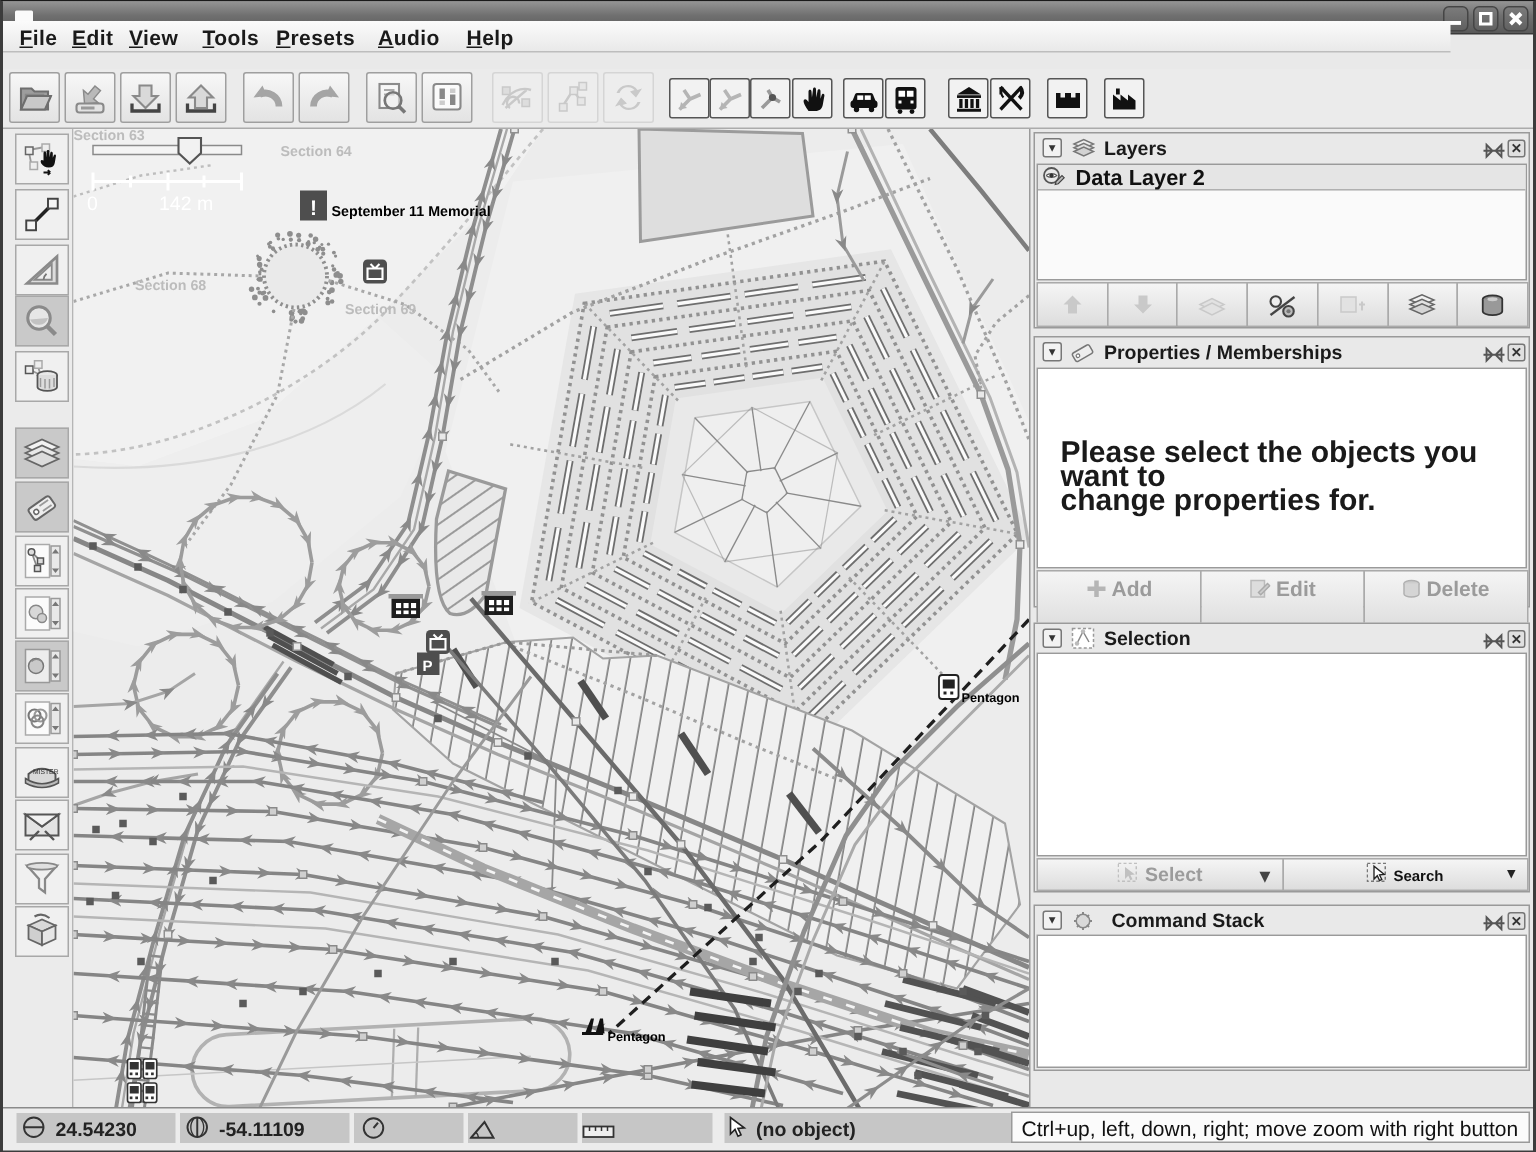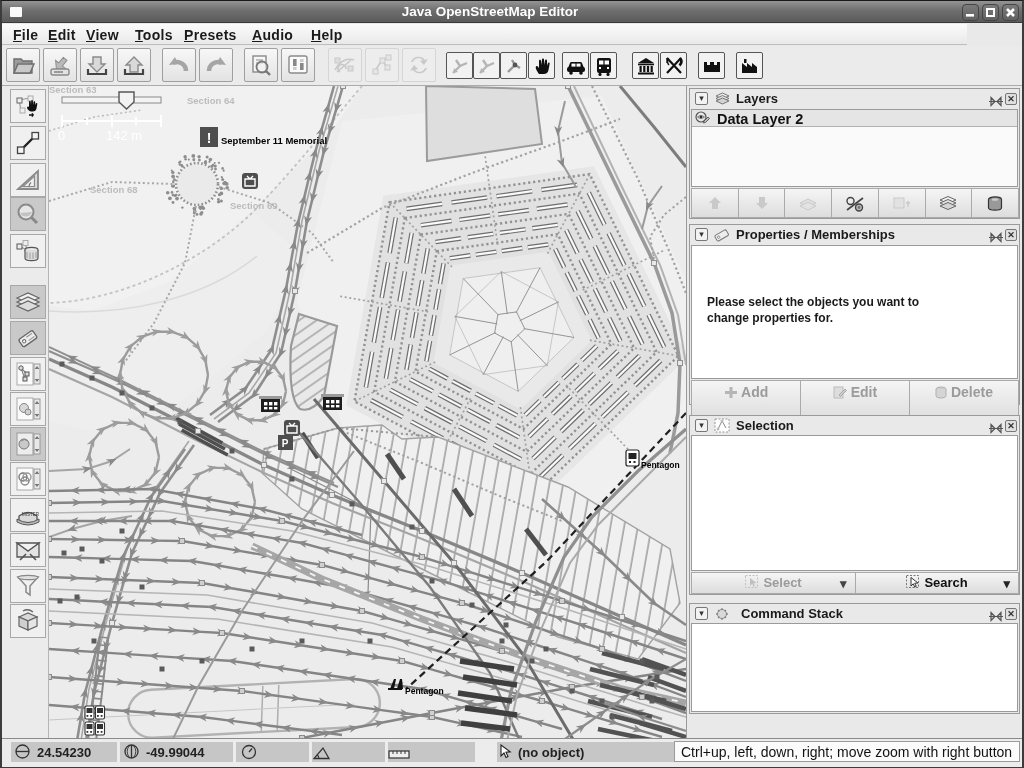--- a/index.html
+++ b/index.html
@@ -1,21 +1,21 @@
 <!DOCTYPE html>
 <html><head><meta charset="utf-8"><style>
 *{margin:0;padding:0;box-sizing:border-box}
 html,body{width:1024px;height:768px;overflow:hidden;font-family:"Liberation Sans",sans-serif;background:#e9e9e9}
 #win{position:absolute;left:0;top:0;width:1024px;height:768px;border:2px solid #3c3c3c;border-top:1px solid #1a1a1a}
 .abs{position:absolute}
 #title{left:0;top:0;width:1020px;height:22px;background:linear-gradient(#949494,#6f6f6f 45%,#5a5a5a);border-bottom:1px solid #3a3a3a}
 #title .txt{position:absolute;left:0;right:44px;top:3px;text-align:center;color:#fff;font-weight:bold;font-size:13.5px}
 .winbtn{position:absolute;top:3px;width:17px;height:17px;background:linear-gradient(#7b7b7b,#616161);border:1.5px solid #454545;border-radius:4px}
 #icn{position:absolute;left:8px;top:6px;width:12px;height:10px;background:#fafafa;border-radius:1px}
-#menubar{left:0;top:23px;width:965px;height:21px;background:linear-gradient(#fbfbfb,#e9e9e9);border-bottom:1px solid #bdbdbd}
+#menubar{left:0;top:13px;width:965px;height:21px;background:linear-gradient(#fbfbfb,#e9e9e9);border-bottom:1px solid #bdbdbd}
 .menu{position:absolute;top:3px;font-size:14px;font-weight:bold;color:#1a1a1a;letter-spacing:0.3px}
 .menu u{text-decoration:underline}
 #toolbar{left:0;top:45px;width:1020px;height:40px;background:#ebebeb;border-bottom:1px solid #ababab}
 .tbtn{position:absolute;top:2px;width:34px;height:34px;background:linear-gradient(#f7f7f7,#e3e3e3);border:1px solid #9f9f9f;border-radius:2px}
 .tbtn.flat{border:1px solid #d5d5d5;background:#ededed}
 .tbtn.sm{width:27px;height:27px;top:6px;border:1px solid #555;background:#f2f2f2}
 .tbtn svg{position:absolute;left:50%;top:50%;transform:translate(-50%,-50%)}
 #dock{left:0;top:85px;width:47px;height:652px;background:#ebebeb;border-right:1px solid #b5b5b5}
 .dbtn{position:absolute;left:8px;width:36px;height:34px;background:#f0f0f0;border:1px solid #a8a8a8}
 .dbtn.sel{background:#c9c9c9}
@@ -31,21 +31,20 @@
 .btnrow{position:absolute;left:1px;right:1px;display:flex}
 .gbtn{flex:1;height:100%;background:linear-gradient(#f5f5f5,#ddd);border:1px solid #aaa;margin-right:-1px;position:relative;color:#9b9b9b;font-weight:bold;font-size:14px;text-align:center}
 #status{left:0;top:737px;width:1020px;height:29px;background:#ececec;border-top:1px solid #8a8a8a}
 .seg{position:absolute;top:3px;height:20px;background:#c6c6c6;font-size:13px;font-weight:bold;color:#222}
 #map{display:block}
 </style></head><body>
 <div id="win">
 
 <div class="abs" id="title">
  <div id="icn"></div>
- <div class="txt">Java OpenStreetMap Editor</div>
  <div class="winbtn" style="left:960px"><svg width="14" height="14">
           <rect x="3" y="9" width="8" height="2.6" fill="#fff"></rect>
         </svg></div>
  <div class="winbtn" style="left:980px"><svg width="14" height="14">
           <rect x="4" y="4" width="7" height="7" fill="none" stroke="#fff" stroke-width="2"></rect>
         </svg></div>
  <div class="winbtn" style="left:1000px"><svg width="14" height="14">
           <path d="M4,4 L11,11 M11,4 L4,11" stroke="#fff" stroke-width="2.6"></path>
         </svg></div>
 </div>
@@ -945,21 +944,21 @@
                 <circle cx="4" cy="8.2" r="1.2" fill="#fff" stroke="#777" stroke-width="0.8"></circle>
               </g>
             </svg></span>
           <span class="t" style="left:46px">Properties / Memberships</span>
           <span class="pin" style="left:298px"><svg width="16" height="11">
               <path d="M1,5.5 h14 M3,1.5 l4,4 l-4,4 z M13,1.5 l-4,4 l4,4 z" stroke="#555" stroke-width="1.2" fill="#ccc"></path>
             </svg></span>
           <div class="pclose" style="left:315px">✕</div>
         </div>
         <div class="pbody" style="top:20px;height:134px">
-          <div style="position:absolute;left:15px;top:48px;font-size:12px;font-weight:bold;color:#1a1a1a;line-height:16px">Please select the objects you want to<br>change properties for.</div>
+          <div style="position:absolute;left:15px;top:48px;font-size:20px;font-weight:bold;color:#1a1a1a;line-height:16px">Please select the objects you want to<br>change properties for.</div>
         </div>
         <div class="btnrow" style="top:155px;height:41px">
           <div class="gbtn" style="padding-top:3px"><svg width="14" height="13" style="vertical-align:-2px">
               <path d="M7,1 v11 M1,6.5 h12" stroke="#b5b5b5" stroke-width="3"></path>
             </svg> Add</div>
           <div class="gbtn" style="padding-top:3px"><svg width="14" height="13" style="vertical-align:-2px">
               <rect x="1" y="1" width="9" height="11" fill="#ddd" stroke="#bbb"></rect>
               <path d="M6,9 l6,-6 l1.5,1.5 l-6,6 z" fill="#ccc" stroke="#aaa"></path>
             </svg> Edit</div>
           <div class="gbtn" style="padding-top:3px"><svg width="12" height="13" style="vertical-align:-2px">
@@ -982,21 +981,21 @@
               <path d="M1,5.5 h14 M3,1.5 l4,4 l-4,4 z M13,1.5 l-4,4 l4,4 z" stroke="#555" stroke-width="1.2" fill="#ccc"></path>
             </svg></span>
           <div class="pclose" style="left:315px">✕</div>
         </div>
         <div class="pbody" style="top:19px;height:136px"></div>
         <div class="btnrow" style="top:156px;height:22px">
           <div class="gbtn" style="font-size:13px;padding-top:2px"><svg width="15" height="14" style="vertical-align:-2px">
               <rect x="0.5" y="0.5" width="12" height="12" fill="none" stroke="#c0c0c0" stroke-dasharray="2 1.5"></rect>
               <path d="M5,3 l0,8 l2.2,-2.2 l1.4,3 l1.4,-0.7 l-1.4,-2.8 l3,-0.3 z" fill="#c0c0c0"></path>
             </svg> Select <span style="position:absolute;right:8px;top:3px;color:#444">▾</span></div>
-          <div class="gbtn" style="font-size:13px;color:#111;padding-top:2px"><svg width="15" height="14" style="vertical-align:-2px">
+          <div class="gbtn" style="font-size:10px;color:#111;padding-top:2px"><svg width="15" height="14" style="vertical-align:-2px">
               <rect x="0.5" y="0.5" width="12" height="12" fill="none" stroke="#777" stroke-dasharray="2 1.5"></rect>
               <path d="M5,2.5 l0,8.5 l2.2,-2.2 l1.5,3.2 l1.5,-0.7 l-1.5,-3 l3.2,-0.3 z" fill="#fff" stroke="#222" stroke-width="0.9"></path>
             </svg> <b>Search</b> <span style="position:absolute;right:8px;top:3px;color:#222">▾</span></div>
         </div>
       </div>
       <div class="panel" style="top:517px;height:111px">
         <div class="phead">
           <div class="collapse">▾</div>
           <span style="position:absolute;left:24px;top:2px"><svg width="17" height="15">
               <circle cx="8" cy="8" r="4.5" fill="#d9d9d9" stroke="#888"></circle>
@@ -1018,41 +1017,41 @@
           <line x1="1" y1="7.5" x2="14" y2="7.5" stroke="#333" stroke-width="1.3"></line>
         </svg>
         <span style="position:absolute;left:26px;top:3px">24.54230</span>
       </div>
  <div class="seg" style="left:118px;width:113px">
         <svg width="15" height="15" style="position:absolute;left:4px;top:2px">
           <circle cx="7.5" cy="7.5" r="6.5" fill="none" stroke="#333" stroke-width="1.3"></circle>
           <line x1="7.5" y1="1" x2="7.5" y2="14" stroke="#333" stroke-width="1.3"></line>
           <path d="M5.5,1.5 a9,9 0 0,0 0,12 M9.5,1.5 a9,9 0 0,1 0,12" fill="none" stroke="#333" stroke-width="0.9"></path>
         </svg>
-        <span style="position:absolute;left:26px;top:3px">-49.99044</span>
+        <span style="position:absolute;left:26px;top:3px">-54.11109</span>
       </div>
  <div class="seg" style="left:234px;width:73px">
         <span style="position:absolute;left:5px;top:2px"><svg width="16" height="16">
             <circle cx="8" cy="8" r="6.5" fill="none" stroke="#333" stroke-width="1.3"></circle>
             <path d="M8,8 L11,4.5" stroke="#333" stroke-width="1.3"></path>
           </svg></span>
       </div>
  <div class="seg" style="left:310px;width:73px">
         <span style="position:absolute;left:1px;top:4px"><svg width="18" height="14">
             <path d="M1,12.5 L16,12.5 L10,2 z" fill="none" stroke="#333" stroke-width="1.3"></path>
             <path d="M6,12.5 a6,6 0 0,0 -2,-4" fill="none" stroke="#333" stroke-width="1.1"></path>
           </svg></span>
       </div>
  <div class="seg" style="left:386px;width:87px">
         <span style="position:absolute;left:0px;top:6px"><svg width="22" height="11">
             <rect x="1" y="2" width="20" height="7" fill="#eee" stroke="#333" stroke-width="1.2"></rect>
             <path d="M5,2 v3 M9,2 v3 M13,2 v3 M17,2 v3" stroke="#333" stroke-width="1"></path>
           </svg></span>
       </div>
- <div class="seg" style="left:495px;width:196px">
+ <div class="seg" style="left:481px;width:196px">
         <span style="position:absolute;left:1px;top:2px"><svg width="14" height="16">
             <path d="M3,1 l0,11 l3,-3 l2,4.5 l2,-1 l-2,-4.2 l4.2,-0.4 z" fill="#fff" stroke="#222" stroke-width="1.1"></path>
           </svg></span>
         <span style="position:absolute;left:21px;top:3px">(no object)</span>
       </div>
  <div class="seg" style="left:672px;width:346px;top:2px;height:21px;background:#fbfbfb;border:1px solid #9a9a9a;font-weight:normal;font-size:14px;color:#111">
         <span style="position:absolute;left:6px;top:2px;white-space:nowrap">Ctrl+up, left, down, right; move zoom with right button</span>
       </div>
 </div>
 

